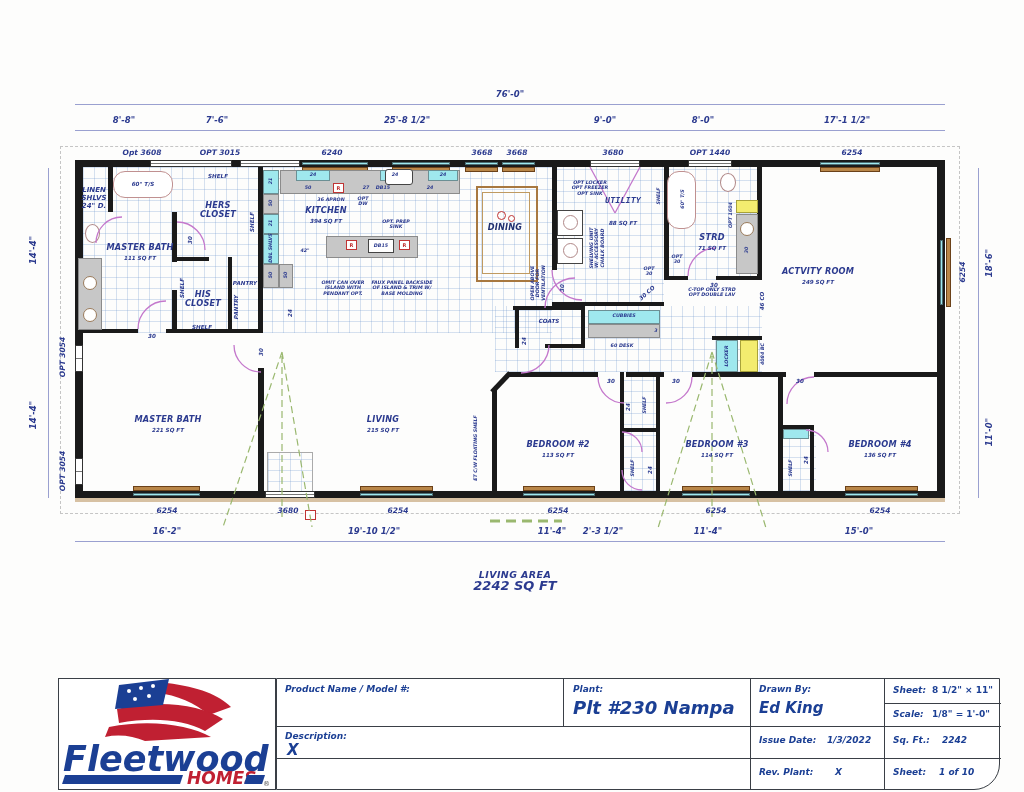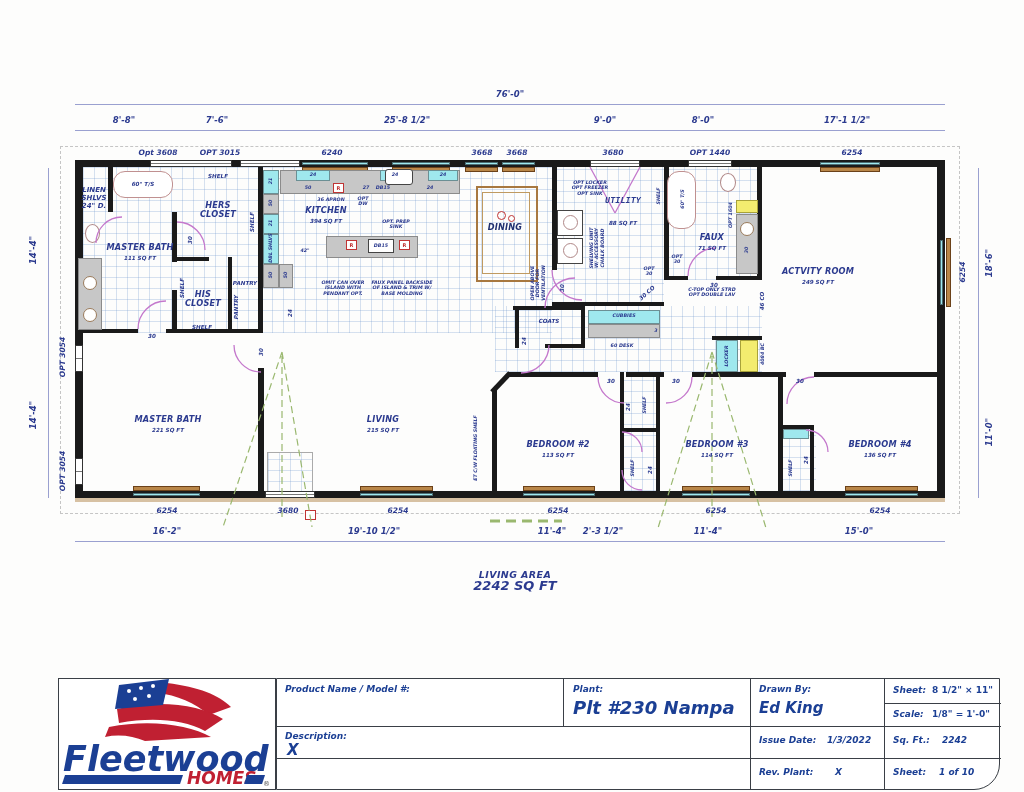--- a/index.html
+++ b/index.html
@@ -220,21 +220,21 @@
   <div class="lbl dim" style="left:374px;top:532px;">19'-10 1/2"</div>
   <div class="lbl dim" style="left:552px;top:532px;">11'-4"</div>
   <div class="lbl dim" style="left:603px;top:532px;">2'-3 1/2"</div>
   <div class="lbl dim" style="left:708px;top:532px;">11'-4"</div>
   <div class="lbl dim" style="left:859px;top:532px;">15'-0"</div>
   <div class="lbl dim vrt" style="left:34px;top:250px;">14'-4"</div>
   <div class="lbl dim vrt" style="left:34px;top:415px;">14'-4"</div>
   <div class="lbl dim vrt" style="left:990px;top:263px;">18'-6"</div>
   <div class="lbl dim vrt" style="left:990px;top:432px;">11'-0"</div>
 
-  <div class="lbl op" style="left:158px;top:153px;">Opt 3608</div>
+  <div class="lbl op" style="left:142px;top:153px;">Opt 3608</div>
   <div class="lbl op" style="left:220px;top:153px;">OPT 3015</div>
   <div class="lbl op" style="left:332px;top:153px;">6240</div>
   <div class="lbl op" style="left:482px;top:153px;">3668</div>
   <div class="lbl op" style="left:517px;top:153px;">3668</div>
   <div class="lbl op" style="left:613px;top:153px;">3680</div>
   <div class="lbl op" style="left:710px;top:153px;">OPT 1440</div>
   <div class="lbl op" style="left:852px;top:153px;">6254</div>
   <div class="lbl op" style="left:167px;top:511px;">6254</div>
   <div class="lbl op" style="left:288px;top:511px;">3680</div>
   <div class="lbl op" style="left:398px;top:511px;">6254</div>
@@ -249,21 +249,21 @@
   <div class="lbl m" style="left:140px;top:258px;">111 SQ FT</div>
   <div class="lbl rm" style="left:218px;top:210px;">HERS
 CLOSET</div>
   <div class="lbl rm" style="left:203px;top:299px;">HIS
 CLOSET</div>
   <div class="lbl rm" style="left:326px;top:211px;">KITCHEN</div>
   <div class="lbl m" style="left:326px;top:221px;">394 SQ FT</div>
   <div class="lbl rm" style="left:505px;top:228px;color:#203070;">DINING</div>
   <div class="lbl rm" style="left:623px;top:201px;font-family:Liberation Mono, monospace;">UTILITY</div>
   <div class="lbl m" style="left:623px;top:223px;">88 SQ FT</div>
-  <div class="lbl rm" style="left:712px;top:238px;">FAUX</div>
+  <div class="lbl rm" style="left:712px;top:238px;">STRD</div>
   <div class="lbl m" style="left:712px;top:248px;">71 SQ FT</div>
   <div class="lbl rm" style="left:818px;top:272px;">ACTVITY ROOM</div>
   <div class="lbl m" style="left:818px;top:282px;">249 SQ FT</div>
   <div class="lbl rm" style="left:168px;top:420px;">MASTER BATH</div>
   <div class="lbl m" style="left:168px;top:430px;">221 SQ FT</div>
   <div class="lbl rm" style="left:383px;top:420px;">LIVING</div>
   <div class="lbl m" style="left:383px;top:430px;">215 SQ FT</div>
   <div class="lbl rm" style="left:558px;top:445px;">BEDROOM #2</div>
   <div class="lbl m" style="left:558px;top:455px;">113 SQ FT</div>
   <div class="lbl rm" style="left:717px;top:445px;">BEDROOM #3</div>

